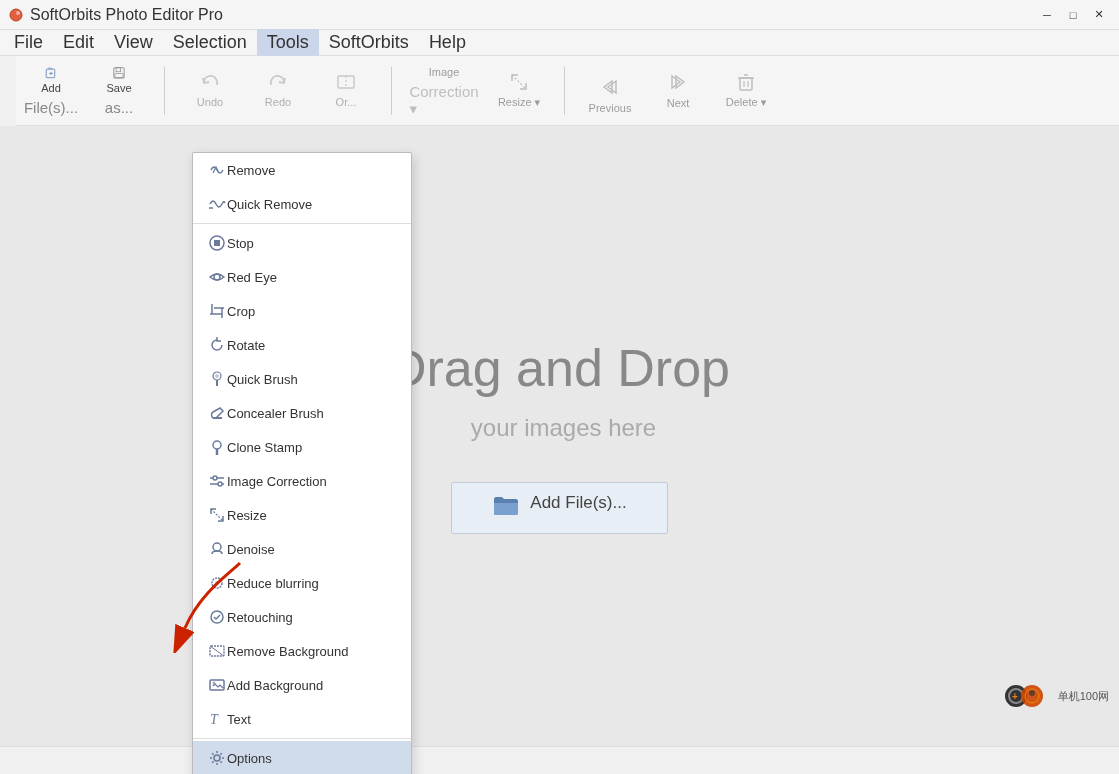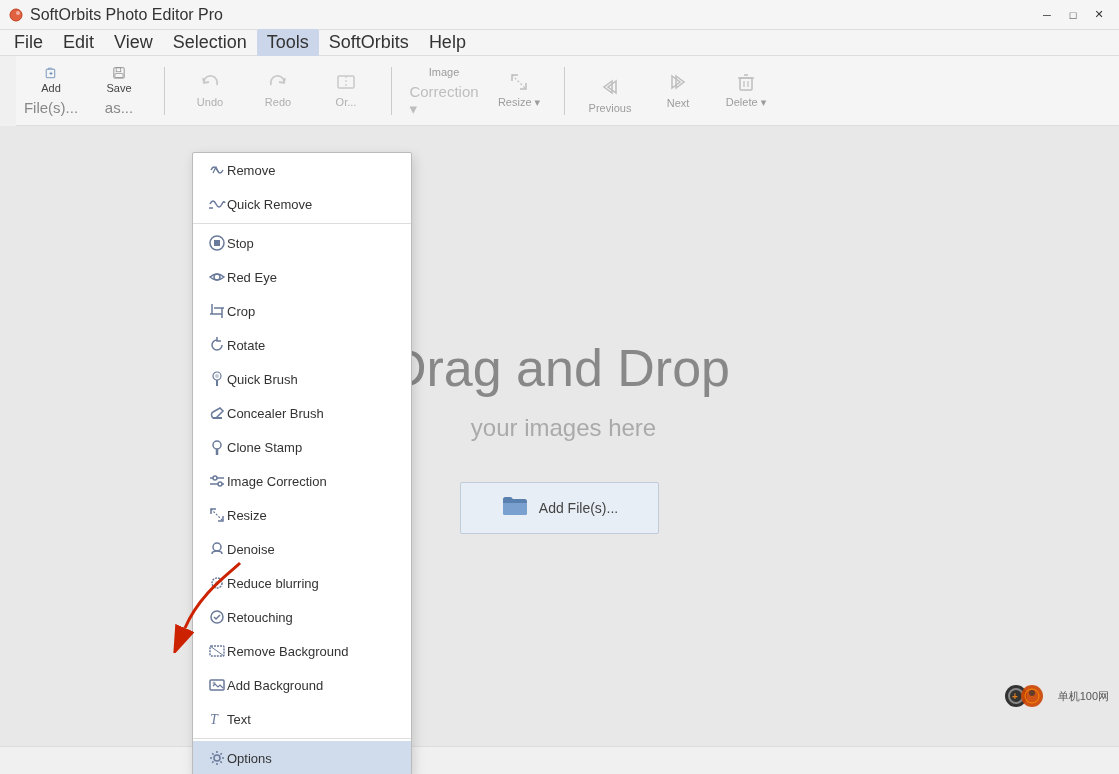--- a/index.html
+++ b/index.html
@@ -154,28 +154,27 @@
       margin-bottom: 16px;
     }
     .drop-subtitle {
       font-size: 24px;
       color: #aaa;
       margin-bottom: 40px;
       margin-left: 8px;
     }
     .add-files-btn {
       display: flex;
-      align-items: center;
       gap: 10px;
       padding: 10px 40px;
       background: #e8eef5;
       border: 1px solid #c0ccd8;
       border-radius: 2px;
       cursor: pointer;
-      font-size: 14px;
+      font-size: 17px;
       color: #444;
     }
     .folder-icon {
       font-size: 22px;
       color: #5a80b0;
     }
 
     
     .dropdown-menu {
       position: absolute;

